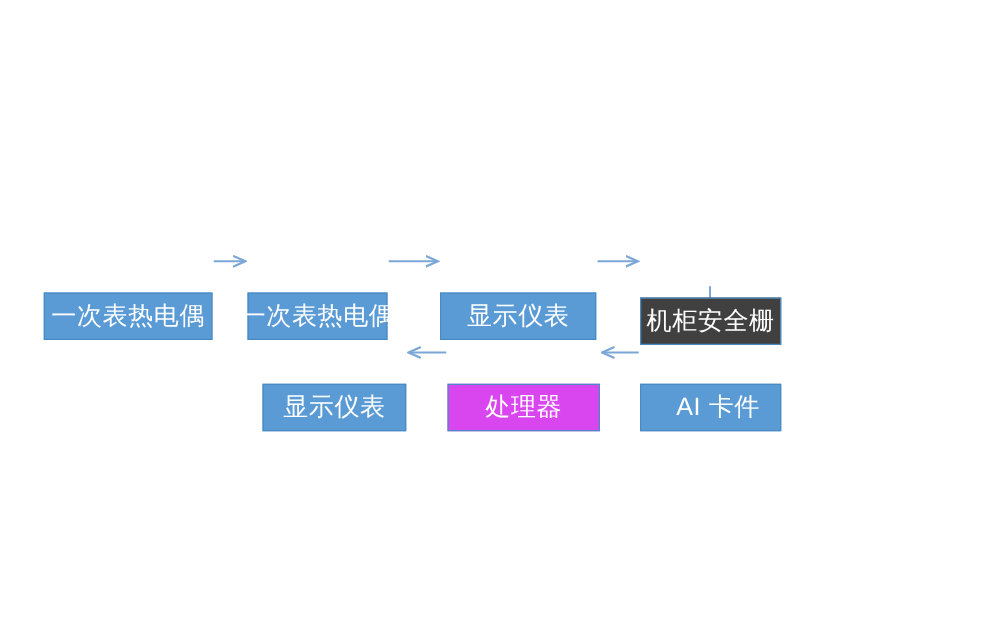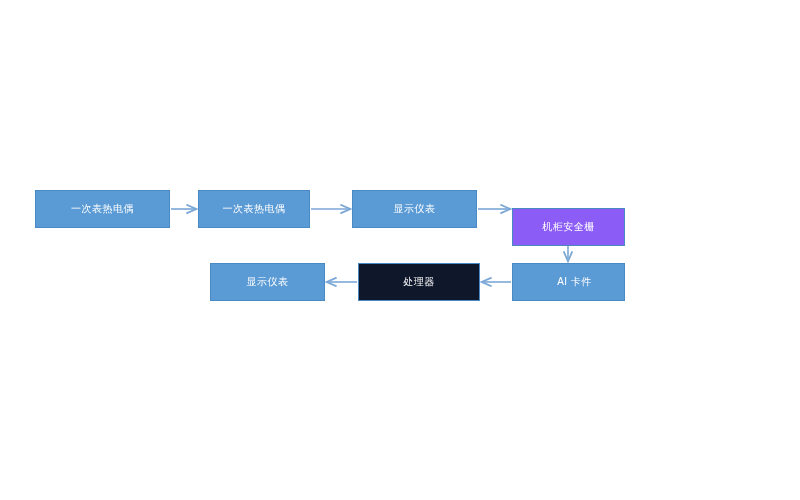--- a/index.html
+++ b/index.html
@@ -18,25 +18,26 @@
   }
   .node {
     position: absolute;
     box-sizing: border-box;
     background: #5b9bd5;
     border: 1px solid #4a8ac4;
     color: #ffffff;
     display: flex;
     align-items: center;
     justify-content: center;
-    font-size: 10px;
+    font-size: 20px;
     letter-spacing: 0.5px;
     line-height: 1;
     white-space: nowrap;
     user-select: none;
+    margin-top: 44px;
   }
   .node-label {
     display: block;
     text-align: center;
   }
   svg.edges {
     position: absolute;
     left: 0;
     top: 0;
     width: 800px;
@@ -69,27 +70,27 @@
   <div id="node-layer">
       <div class="node" style="left: 35px; top: 190px; width: 135px; height: 38px; background: rgb(91, 155, 213); border-color: rgb(74, 138, 196); color: rgb(255, 255, 255);">
         <span class="node-label">一次表热电偶</span>
       </div>
       <div class="node" style="left: 198px; top: 190px; width: 112px; height: 38px; background: rgb(91, 155, 213); border-color: rgb(74, 138, 196); color: rgb(255, 255, 255);">
         <span class="node-label">一次表热电偶</span>
       </div>
       <div class="node" style="left: 352px; top: 190px; width: 125px; height: 38px; background: rgb(91, 155, 213); border-color: rgb(74, 138, 196); color: rgb(255, 255, 255);">
         <span class="node-label">显示仪表</span>
       </div>
-      <div class="node" style="left: 512px; top: 208px; width: 113px; height: 38px; background: #8b5cf6; border-color: rgb(74, 138, 196); color: rgb(255, 255, 255); font-family: Liberation Serif, serif;">
+      <div class="node" style="left: 512px; top: 194px; width: 113px; height: 38px; background: #404040; border-color: rgb(74, 138, 196); color: rgb(255, 255, 255); font-family: Liberation Serif, serif;">
         <span class="node-label">机柜安全栅</span>
       </div>
       <div class="node" style="left: 512px; top: 263px; width: 113px; height: 38px; background: rgb(91, 155, 213); border-color: rgb(74, 138, 196); color: rgb(255, 255, 255); padding-left: 12px;">
         <span class="node-label">AI 卡件</span>
       </div>
-      <div class="node" style="left: 358px; top: 263px; width: 122px; height: 38px; background: #0f172a; border-color: rgb(74, 138, 196); color: rgb(255, 255, 255);">
+      <div class="node" style="left: 358px; top: 263px; width: 122px; height: 38px; background: #d946ef; border-color: rgb(74, 138, 196); color: rgb(255, 255, 255);">
         <span class="node-label">处理器</span>
       </div>
       <div class="node" style="left: 210px; top: 263px; width: 115px; height: 38px; background: rgb(91, 155, 213); border-color: rgb(74, 138, 196); color: rgb(255, 255, 255);">
         <span class="node-label">显示仪表</span>
       </div>
     </div>
 
 </div>
 
 </body></html>

